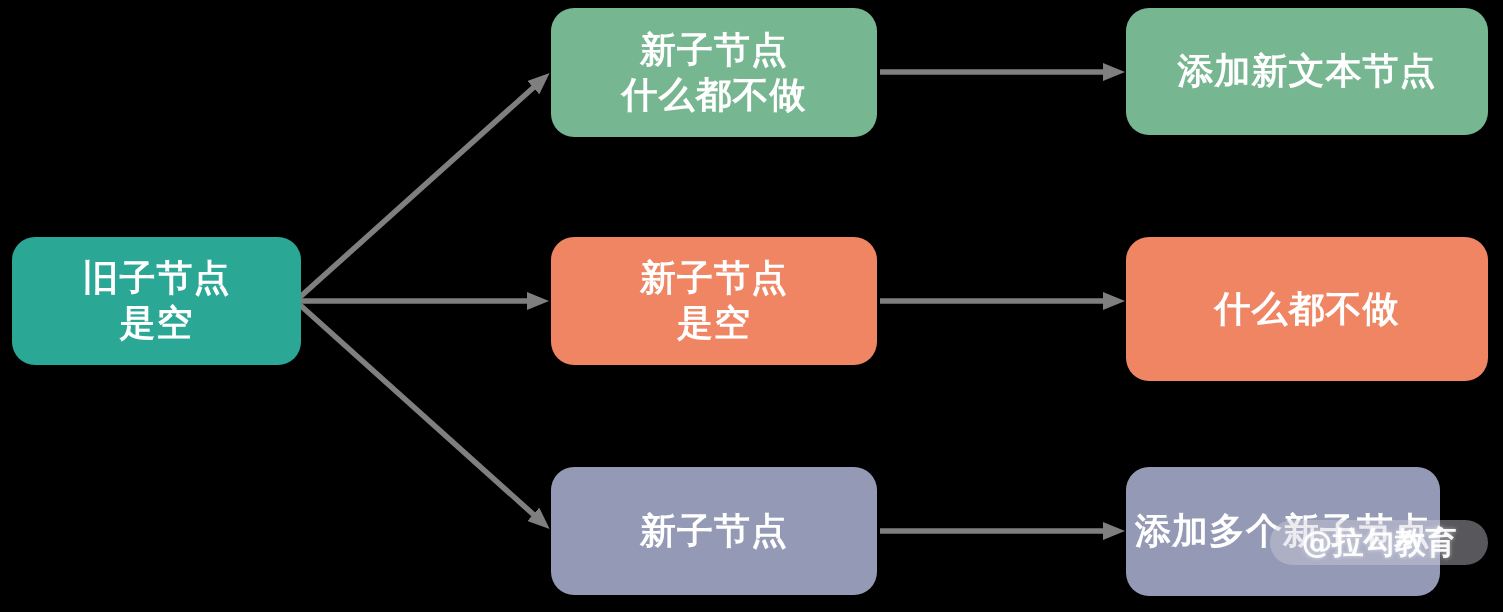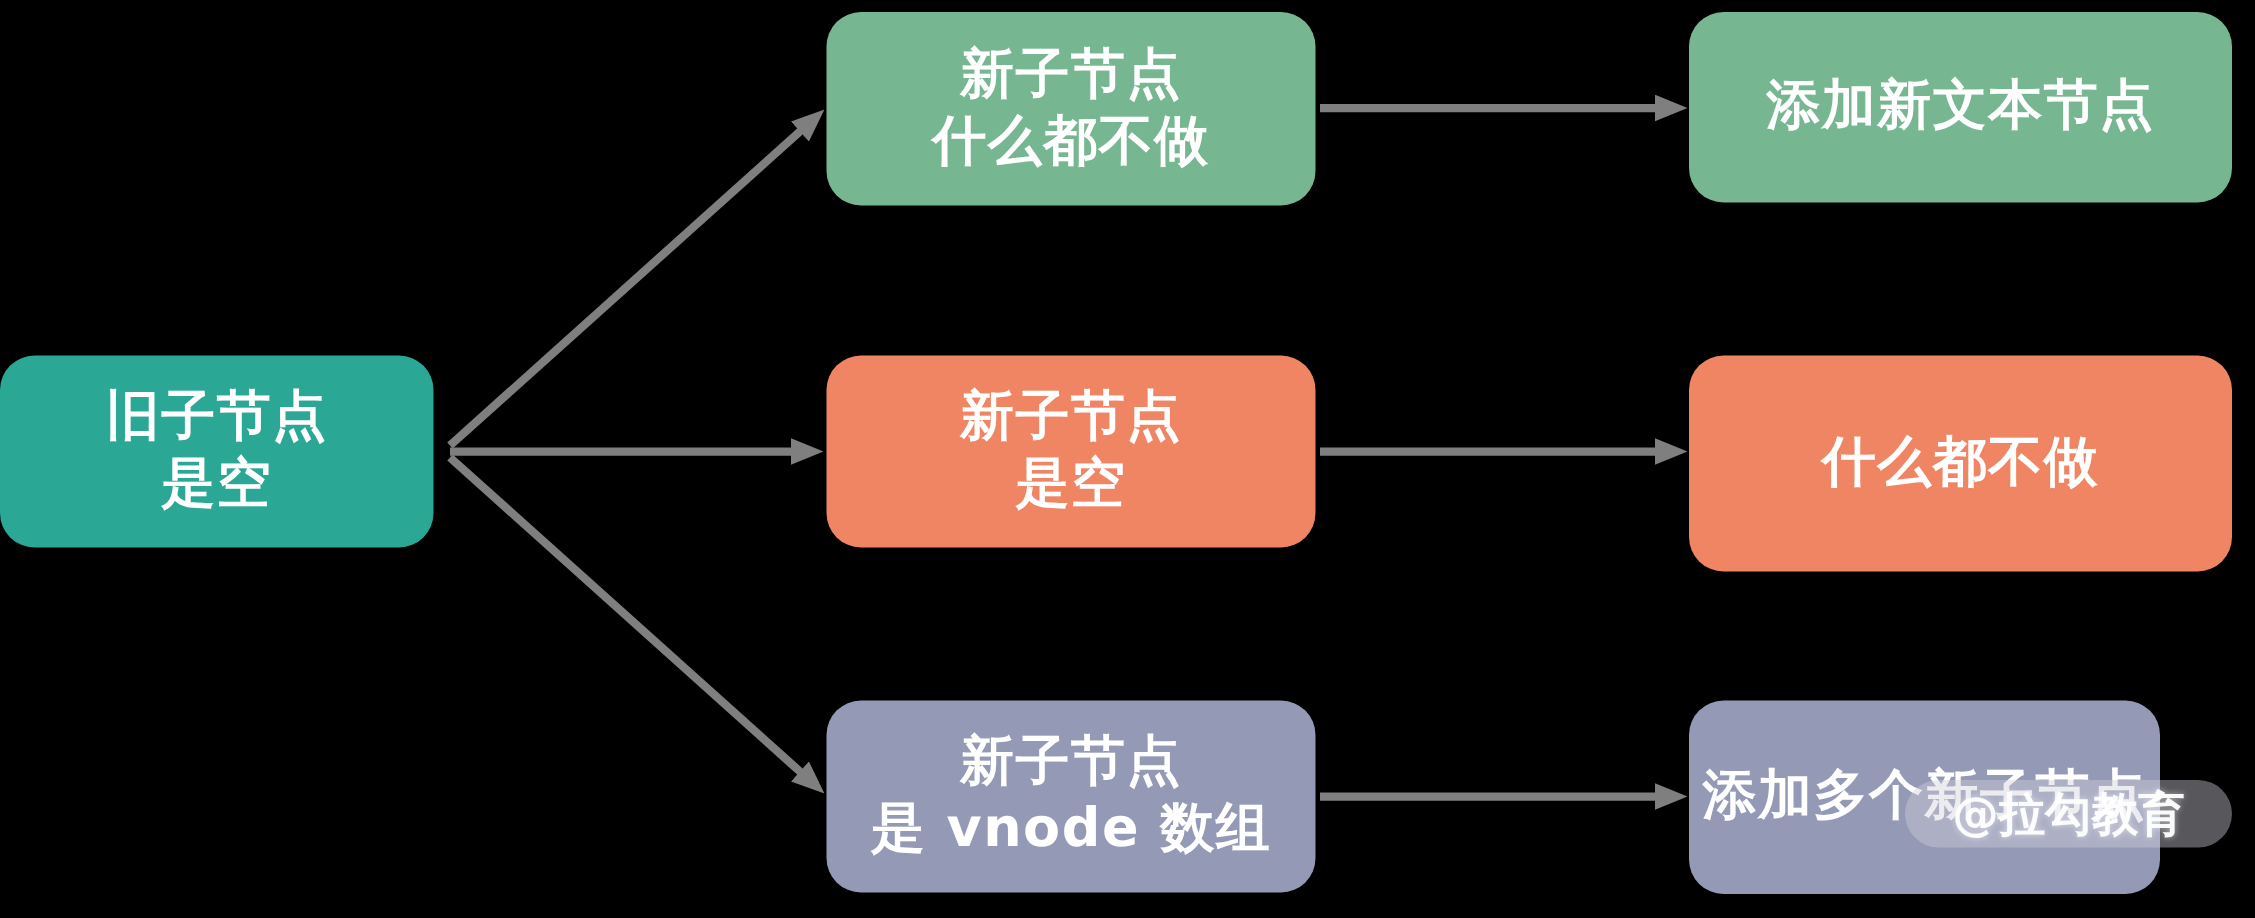--- a/index.html
+++ b/index.html
@@ -19,21 +19,21 @@
     font-size:36px;font-weight:700;
     line-height:1.24;
     letter-spacing:1px;
     text-align:center;
   }
   .teal  {background:#2aa795;}
   .green {background:#76b690;}
   .orange{background:#ef8562;}
   .purple{background:#9499b5;}
 
-  .node-root            {left:0;   top:237px; width:289px; height:128px;}
+  .node-root            {left:12px;   top:237px; width:289px; height:128px;}
   .node-new-text        {left:551px; top:8px;   width:326px; height:129px;}
   .node-add-text-node   {left:1126px;top:8px;   width:362px; height:127px;text-align:right;}
   .node-new-empty       {left:551px; top:237px; width:326px; height:128px;}
   .node-do-nothing      {left:1126px;top:237px; width:362px; height:144px;}
   .node-new-vnode-array {left:551px; top:467px; width:326px; height:128px;}
   .node-add-new-children{left:1126px;top:467px; width:314px; height:129px;}
 
   svg.arrows{position:absolute;left:0;top:0;width:1503px;height:612px;pointer-events:none;}
   svg.arrows line{stroke:#7f7f7f;stroke-width:5.5;}
 
@@ -85,21 +85,20 @@
     <div>新子节点</div>
     <div>是空</div>
   </div>
 
   <div class="node orange node-do-nothing">
     <div>什么都不做</div>
   </div>
 
   <div class="node purple node-new-vnode-array">
     <div>新子节点</div>
-    <div>是 vnode 数组</div>
   </div>
 
   <div class="node purple node-add-new-children">
     <div>添加多个新子节点</div>
   </div>
 
   <div class="watermark">
     <span>@拉勾教育</span>
   </div>
 

